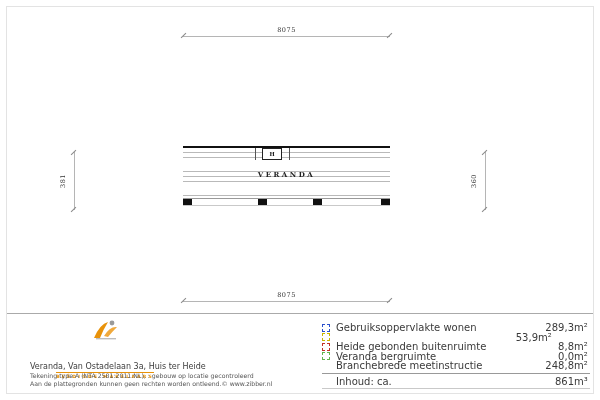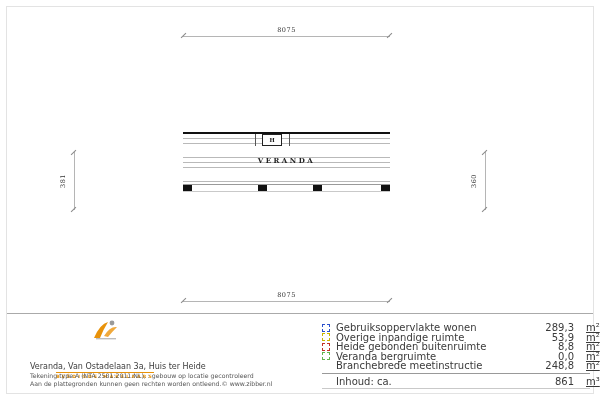--- a/index.html
+++ b/index.html
@@ -19,21 +19,21 @@
   .dim-h .tick.t-right { right:-3px; transform:rotate(-45deg); }
   .dim-v .tick { left:-3.5px; }
   .dim-v .tick.t-top    { top:0;    transform:rotate(-45deg); }
   .dim-v .tick.t-bottom { bottom:0; transform:rotate(-45deg); }
   .dim-label { position:absolute; font-family:"DejaVu Serif","Liberation Serif",serif;
                font-size:6.5px; color:#333; letter-spacing:0.5px; white-space:nowrap; }
   .dim-top-label { left:50%; top:-9px; transform:translateX(-50%); }
   .dim-side-label { top:50%; left:-10px; transform:translate(-50%,-50%) rotate(-90deg); }
 
   
-  .veranda { position:absolute; left:183px; top:132px; width:207px; height:63px; }
+  .veranda { position:absolute; left:183px; top:146px; width:207px; height:63px; }
   .roof { position:absolute; left:0; top:0; right:0; height:53px;
           border-top:2.5px solid #111; border-bottom:1px solid #9a9a9a;
           background:repeating-linear-gradient(180deg,#ffffff 0px,#ffffff 4.2px,#b9b9b9 4.2px,#b9b9b9 4.8px);
         }
   .gutter-box { position:absolute; left:79px; top:2px; width:20px; height:12px;
                 background:#fff; border:1px solid #222; display:flex; align-items:center;
                 justify-content:center; font-family:"DejaVu Serif","Liberation Serif",serif;
                 font-size:5.5px; font-weight:bold; color:#111; }
   .gutter-div { position:absolute; top:2px; width:0; height:12px; border-left:1px solid #555; }
   .gutter-div.gd-l { left:72px; } .gutter-div.gd-r { left:106px; }
@@ -57,21 +57,21 @@
   .address { position:absolute; left:30px; top:362px; width:290px; color:#3c3c3c; }
   .addr-main { font-size:8px; margin-bottom:1px; }
   .addr-small { font-size:6.2px; color:#555; margin-top:1px; }
 
   .legend { position:absolute; left:322px; top:322px; width:268px; font-size:10px; color:#3a3a3a; }
   .legend-row { display:grid; grid-template-columns:14px 1fr 36px 16px; align-items:center;
                 height:9.6px; }
   .swatch { width:8px; height:8px; border:1.6px dashed #888; background:#fff; }
   .l-label { white-space:nowrap; }
   .l-value { text-align:right; }
-  .l-unit { padding-left:12px;text-decoration:underline; }
+  .l-unit { padding-left:0; }
   .legend-rule { border-top:1px solid #999; margin:3px 0 2px 0; }
   .legend-rule2 { border-top:1px solid #c9c9c9; margin-top:2px; }
 </style>
 </head>
 <body>
 
 <div class="sheet">
   <div class="page-border"></div>
 
   <div class="dim dim-h" style="left:183px; top:35px; width:207px; height:1px;">
@@ -138,21 +138,20 @@
 
   <div class="legend">
     <div class="legend-row">
       <span class="swatch" style="border-color: rgb(43, 80, 204);"></span>
       <span class="l-label">Gebruiksoppervlakte wonen</span>
       <span class="l-value">289,3</span>
       <span class="l-unit">m²</span>
     </div>
     <div class="legend-row">
       <span class="swatch" style="border-color: rgb(201, 180, 0);"></span>
-      <span class="l-label">Overige inpandige ruimte</span>
       <span class="l-value">53,9</span>
       <span class="l-unit">m²</span>
     </div>
     <div class="legend-row">
       <span class="swatch" style="border-color: rgb(194, 49, 39);"></span>
       <span class="l-label">Heide gebonden buitenruimte</span>
       <span class="l-value">8,8</span>
       <span class="l-unit">m²</span>
     </div>
     <div class="legend-row">

